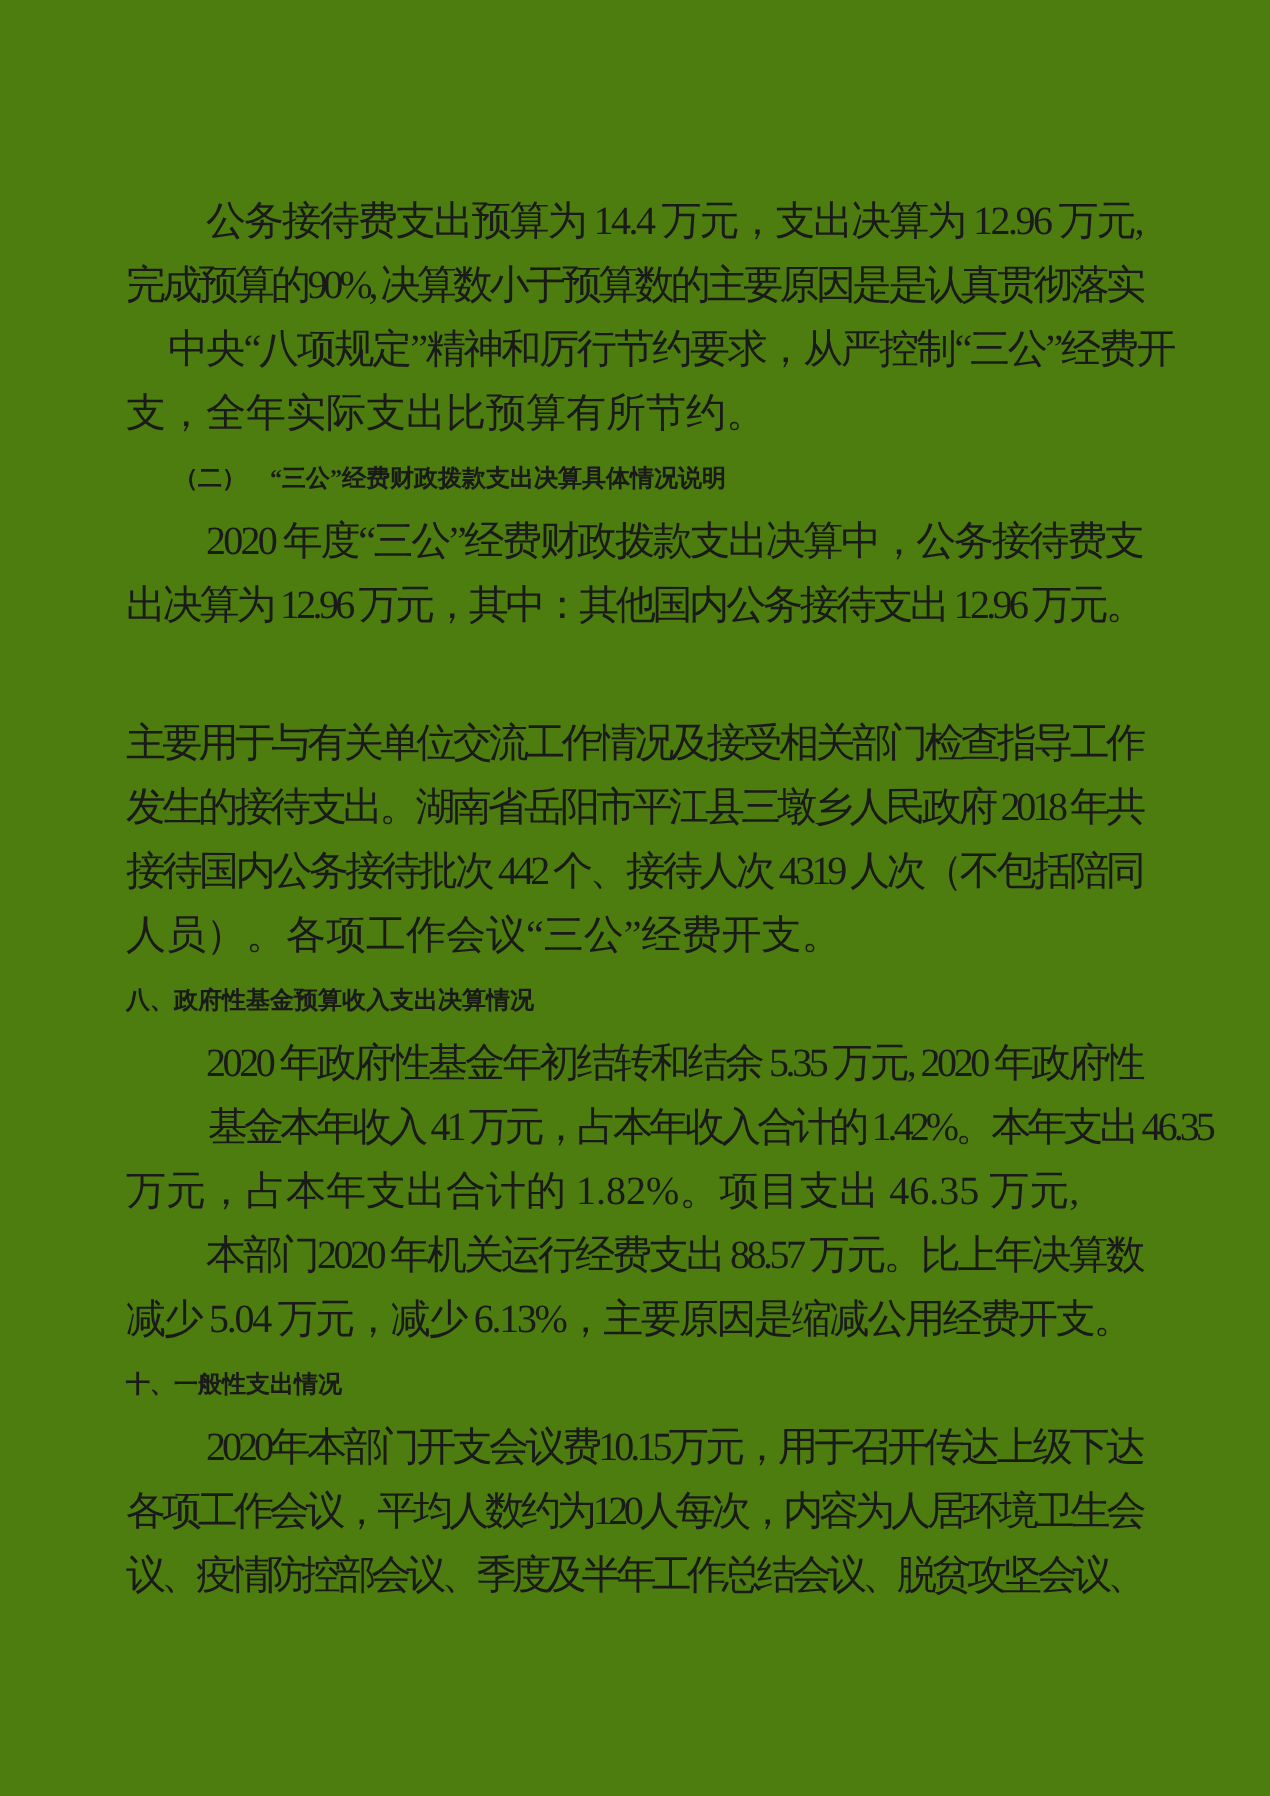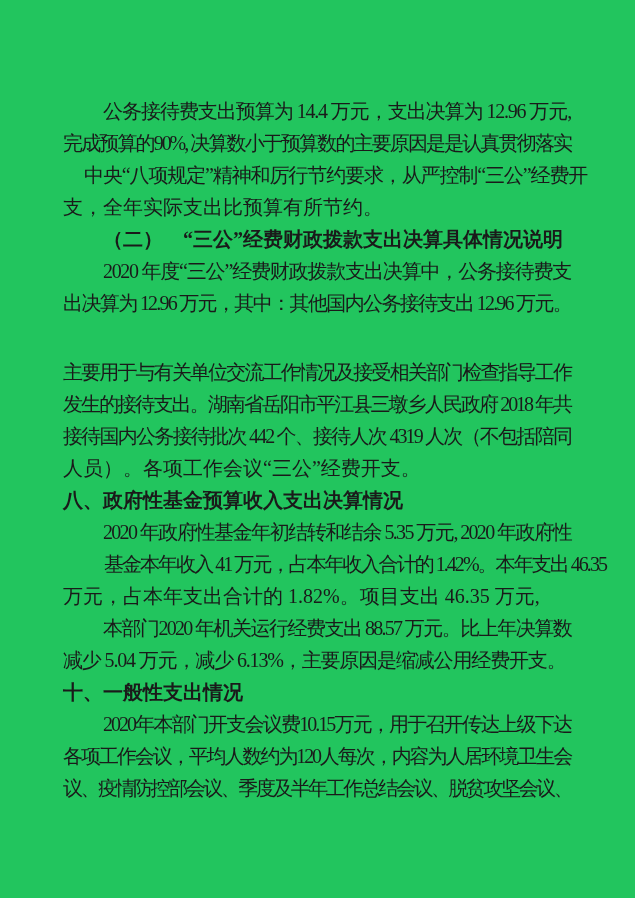--- a/index.html
+++ b/index.html
@@ -1,41 +1,41 @@
 <!DOCTYPE html>
 <html lang="zh"><head>
 <meta charset="utf-8">
 <style>
   html,body{margin:0;padding:0;background:#ffffff;}
   .page{
     position:relative;
     width:635px;height:898px;
     box-sizing:border-box;
-    background:#22c55e;
+    background:#4d7c0f;
     padding:95px 64px 0 63px;
     font-family:"Liberation Serif","DejaVu Serif",serif;
     color:#1a1a1a;
     font-size:20px;
     line-height:32px;
     overflow:hidden;
   }
   .ln{
     white-space:nowrap;
     text-align:justify;
     text-align-last:justify;
     height:32px;
   }
   .ln.last{text-align-last:left;}
   .ln.indent{text-indent:2em;}
   .hd{
     white-space:nowrap;
     font-weight:700;
     height:32px;
     margin:0;
-    font-size:20px;
+    font-size:12px;
     line-height:32px;
   }
   .hd.indent{text-indent:2em;}
 </style>
 </head>
 <body>
 
 <div class="page">
 
   <div>

